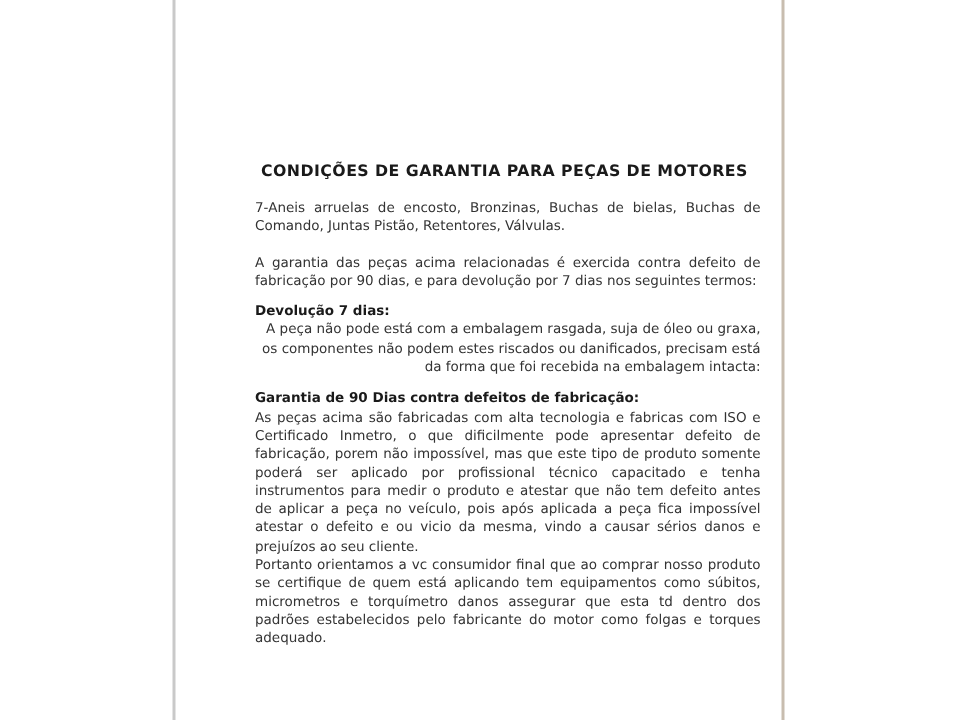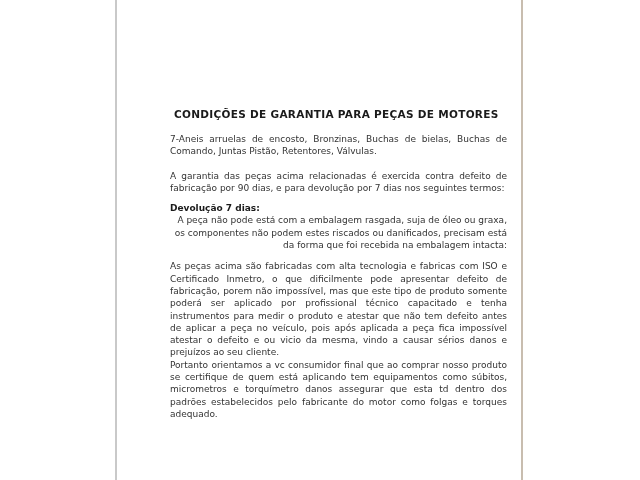--- a/index.html
+++ b/index.html
@@ -81,20 +81,21 @@
     <div class="doc-title">CONDIÇÕES DE GARANTIA PARA PEÇAS DE MOTORES</div>
 
     <p class="para mb12">7-Aneis arruelas de encosto, Bronzinas, Buchas de bielas, Buchas de Comando, Juntas Pistão, Retentores, Válvulas.</p>
 
     <p class="para mb8">A garantia das peças acima relacionadas é exercida contra defeito de fabricação por 90 dias, e para devolução por 7 dias nos seguintes termos:</p>
 
     <p class="heading mb0">Devolução 7 dias:</p>
 
     <p class="para left mb9">A peça não pode está com a embalagem rasgada, suja de óleo ou graxa, os componentes não podem estes riscados ou danificados, precisam está da forma que foi recebida na embalagem intacta:</p>
 
+    <p class="heading mb12">Garantia de 90 Dias contra defeitos de fabricação:</p>
 
     <p class="para mb0">As peças acima são fabricadas com alta tecnologia e fabricas com ISO e Certificado Inmetro, o que dificilmente pode apresentar defeito de fabricação, porem não impossível, mas que este tipo de produto somente poderá ser aplicado por profissional técnico capacitado e tenha instrumentos para medir o produto e atestar que não tem defeito antes de aplicar a peça no veículo, pois após aplicada a peça fica impossível atestar o defeito e ou vicio da mesma, vindo a causar sérios danos e prejuízos ao seu cliente.</p>
 
     <p class="para mb5">Portanto orientamos a vc consumidor final que ao comprar nosso produto se certifique de quem está aplicando tem equipamentos como súbitos, micrometros e torquímetro danos assegurar que esta td dentro dos padrões estabelecidos pelo fabricante do motor como folgas e torques adequado.</p>
 
 
   </div>
 </div>
 
 </body></html>

